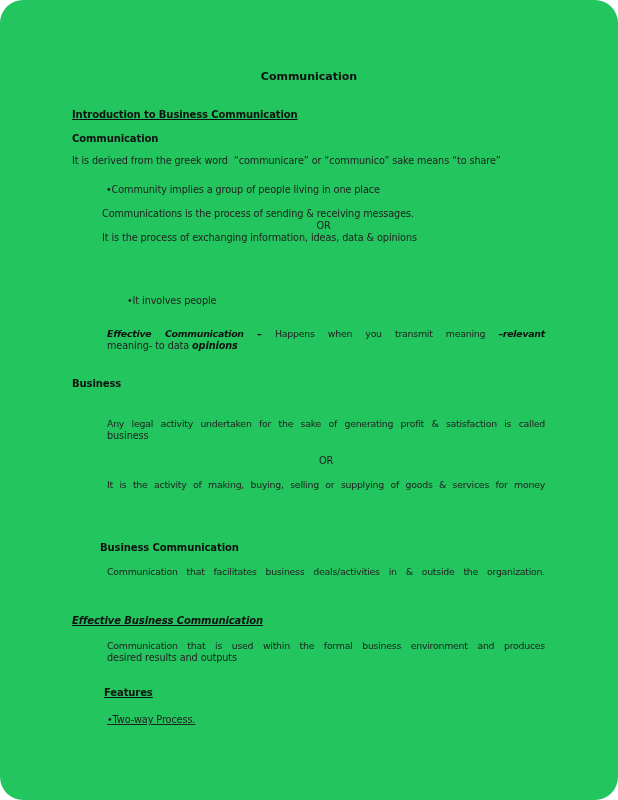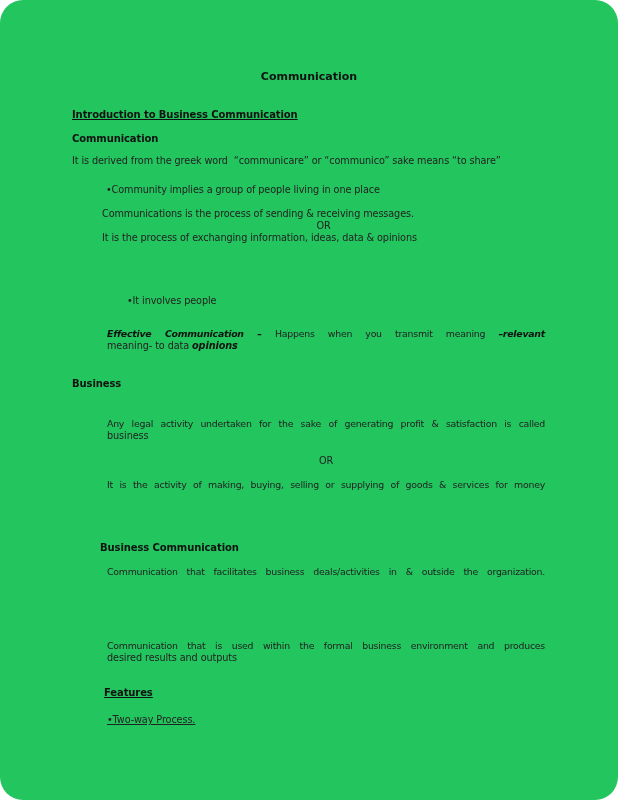--- a/index.html
+++ b/index.html
@@ -86,20 +86,21 @@
   </div>
 
   <div class="abs t center" style="top:455px; left:107px; width:438px;">OR</div>
 
   <div class="abs jline" style="top:479px; left:107px; width:438px;">It is the activity of making, buying, selling or supplying of goods &amp; services for money</div>
 
   <div class="abs heading" style="top:542px; left:72px;margin-left:28px;">Business Communication</div>
 
   <div class="abs jline" style="top:566px; left:107px; width:438px;">Communication that facilitates business deals/activities in &amp; outside the organization.</div>
 
+  <div class="abs heading underline bi" style="top:615px; left:72px;">Effective Business Communication</div>
 
   <div class="abs" style="top:640px; left:107px; width:438px;">
     <div class="jline">Communication  that is used within the formal business environment and produces</div>
     <div class="t">desired results and outputs</div>
   </div>
 
   <div class="abs heading underline" style="top:687px; left:72px;padding-left:32px;">Features</div>
 
   <div class="abs t" style="top:714px; left:107px;text-decoration:underline;">•Two-way Process.</div>
 

